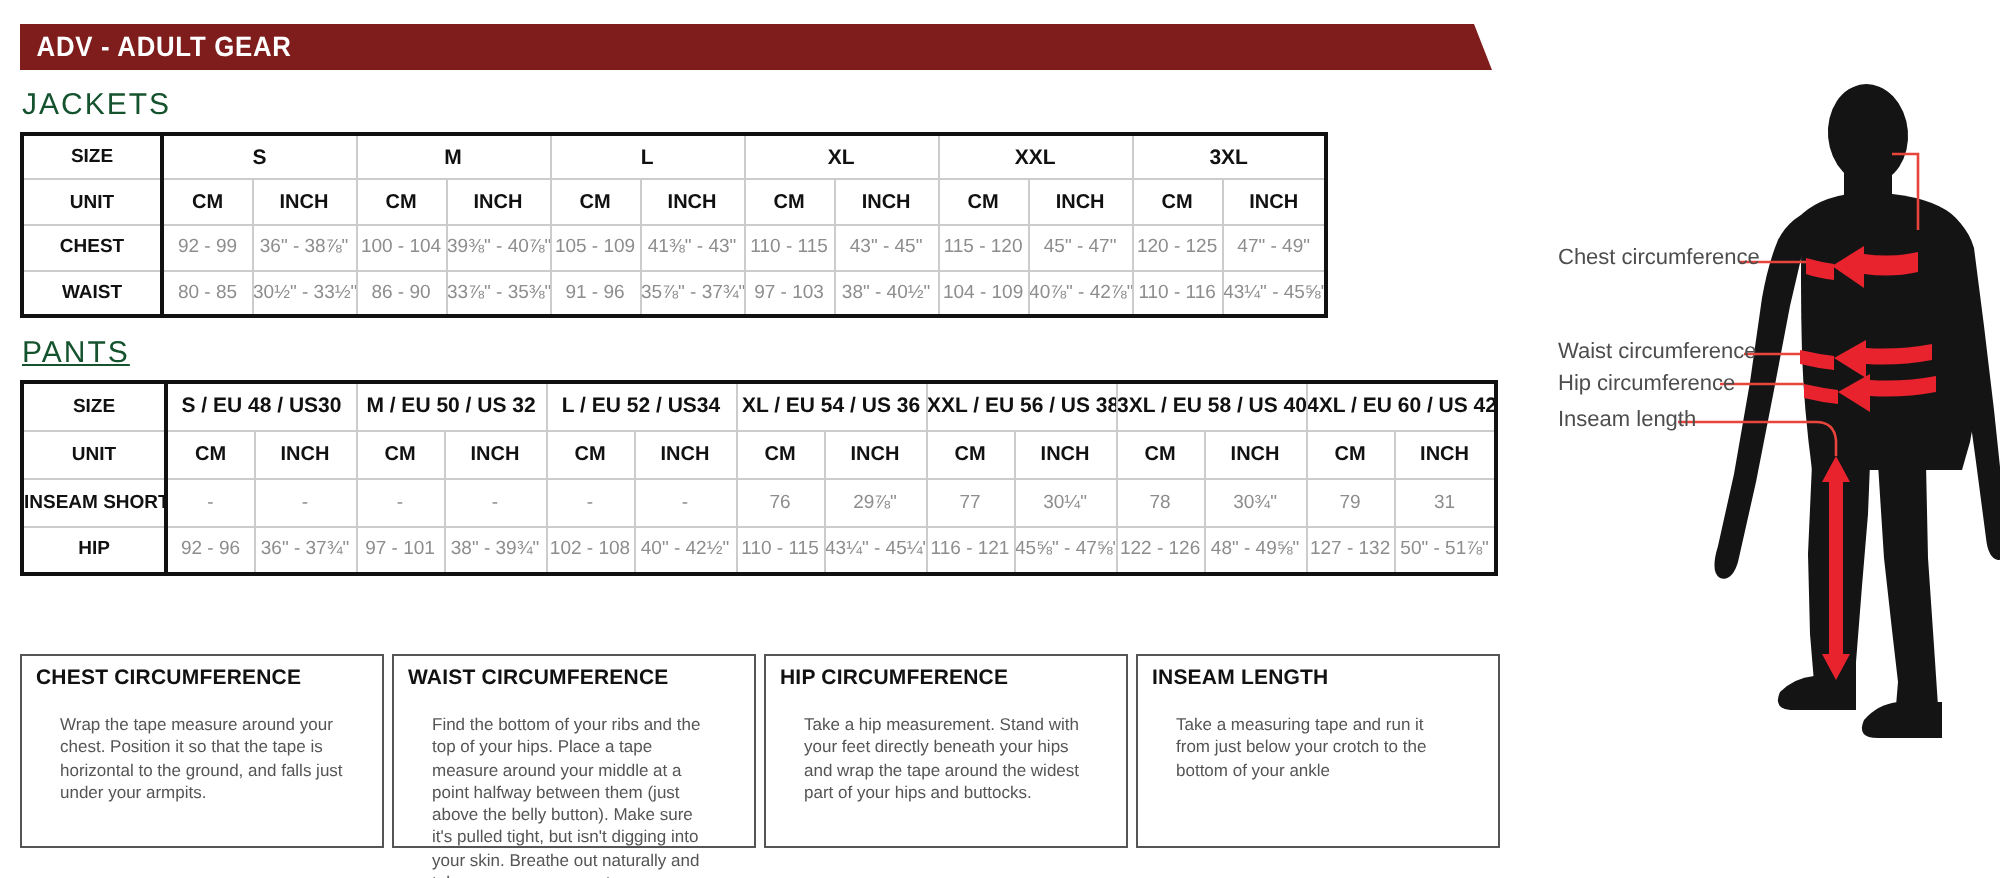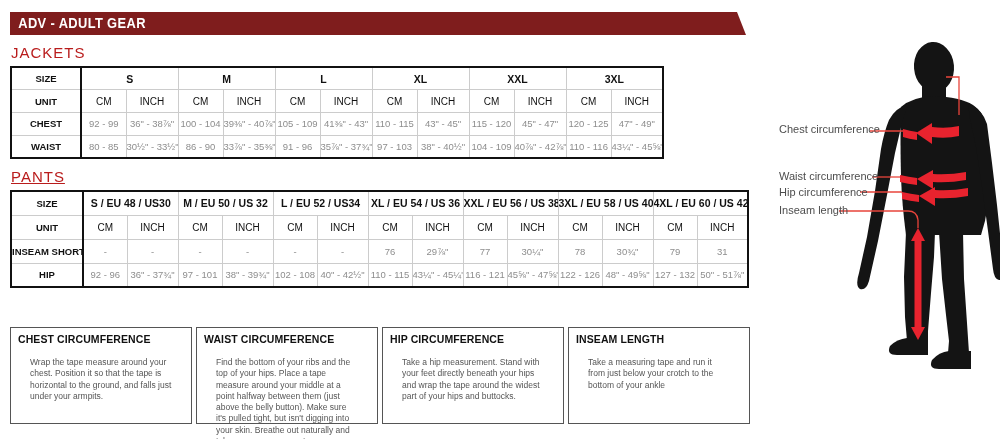--- a/index.html
+++ b/index.html
@@ -5,35 +5,35 @@
   html,body{margin:0;padding:0;background:#fff;}
   .page{position:relative;width:1000px;height:439px;background:#fff;overflow:hidden;
         font-family:"Liberation Sans",sans-serif;color:#1a1a1a;}
   
   .banner{position:absolute;left:10px;top:12px;width:736px;height:23px;background:#7f1d1d;
           clip-path:polygon(0 0,calc(100% - 9px) 0,100% 100%,0 100%);}
   .banner span{display:inline-block;color:#fff;font-size:14px;font-weight:800;
                letter-spacing:.4px;line-height:23px;padding-left:9px;
                transform:scaleX(.92);transform-origin:left center;white-space:nowrap;}
   
-  .section-title{position:absolute;left:11px;color:#b91c1c;font-size:15px;letter-spacing:1px;}
+  .section-title{position:absolute;left:11px;color:#14532d;font-size:15px;letter-spacing:1px;}
   #jackets-title{top:44px;}
   #pants-title{top:168px;text-decoration:underline;}
   
   table.sizes{position:absolute;border-collapse:collapse;table-layout:fixed;background:#fff;
               border:2px solid #111;}
   #jackets-table{left:10px;top:66px;width:652px;}
   #pants-table{left:10px;top:190px;width:737px;}
   #jackets-table tr{height:22.75px;}
   #pants-table tr{height:24px;}
   table.sizes th,table.sizes td{border:1px solid #ccc;text-align:center;vertical-align:middle;
               padding:0;overflow:hidden;white-space:nowrap;}
   .rowlabel{font-size:9.5px;font-weight:bold;color:#111;border-right:2px solid #111 !important;}
   .size-h{font-size:10.5px;font-weight:bold;color:#111;}
-  .unit-h{font-size:10px;font-weight:normal;color:#111;}
+  .unit-h{font-size:10px;font-weight:bold;color:#111;}
   td.val{font-size:9.5px;color:#8d8d8d;}
   
   .infobox{position:absolute;top:327px;width:182px;height:97px;border:1px solid #555;
            box-sizing:border-box;padding:5px 7px;background:#fff;}
   .infobox h3{margin:0 0 3px 0;font-size:10.5px;color:#111;letter-spacing:.1px;}
   .infobox p{margin:12px;font-size:8.5px;line-height:1.33;color:#555;}
   #infobox-0{left:10px;} #infobox-1{left:196px;} #infobox-2{left:382px;} #infobox-3{left:568px;}
   
   .diagram-svg{position:absolute;left:760px;top:39px;width:240px;height:400px;}
   .diag-label{position:absolute;left:779px;font-size:11px;color:#4d4d4d;white-space:nowrap;}

